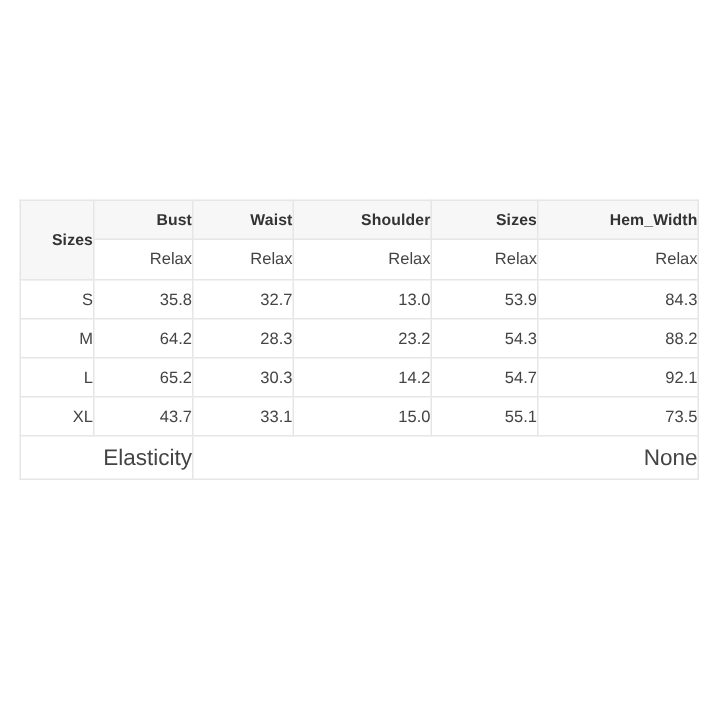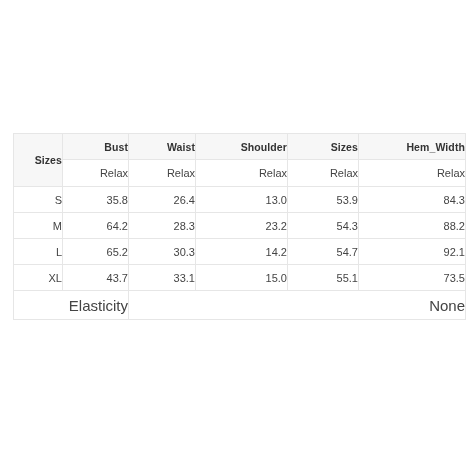--- a/index.html
+++ b/index.html
@@ -125,21 +125,21 @@
           <td>Relax</td>
           <td>Relax</td>
           <td>Relax</td>
         </tr>
       </thead>
 
       <tbody>
         <tr class="data-row">
           <td>S</td>
           <td>35.8</td>
-          <td>26.4</td>
+          <td>32.7</td>
           <td>13.0</td>
           <td>53.9</td>
           <td>84.3</td>
         </tr>
 
         <tr class="data-row">
           <td>M</td>
           <td>64.2</td>
           <td>28.3</td>
           <td>23.2</td>

